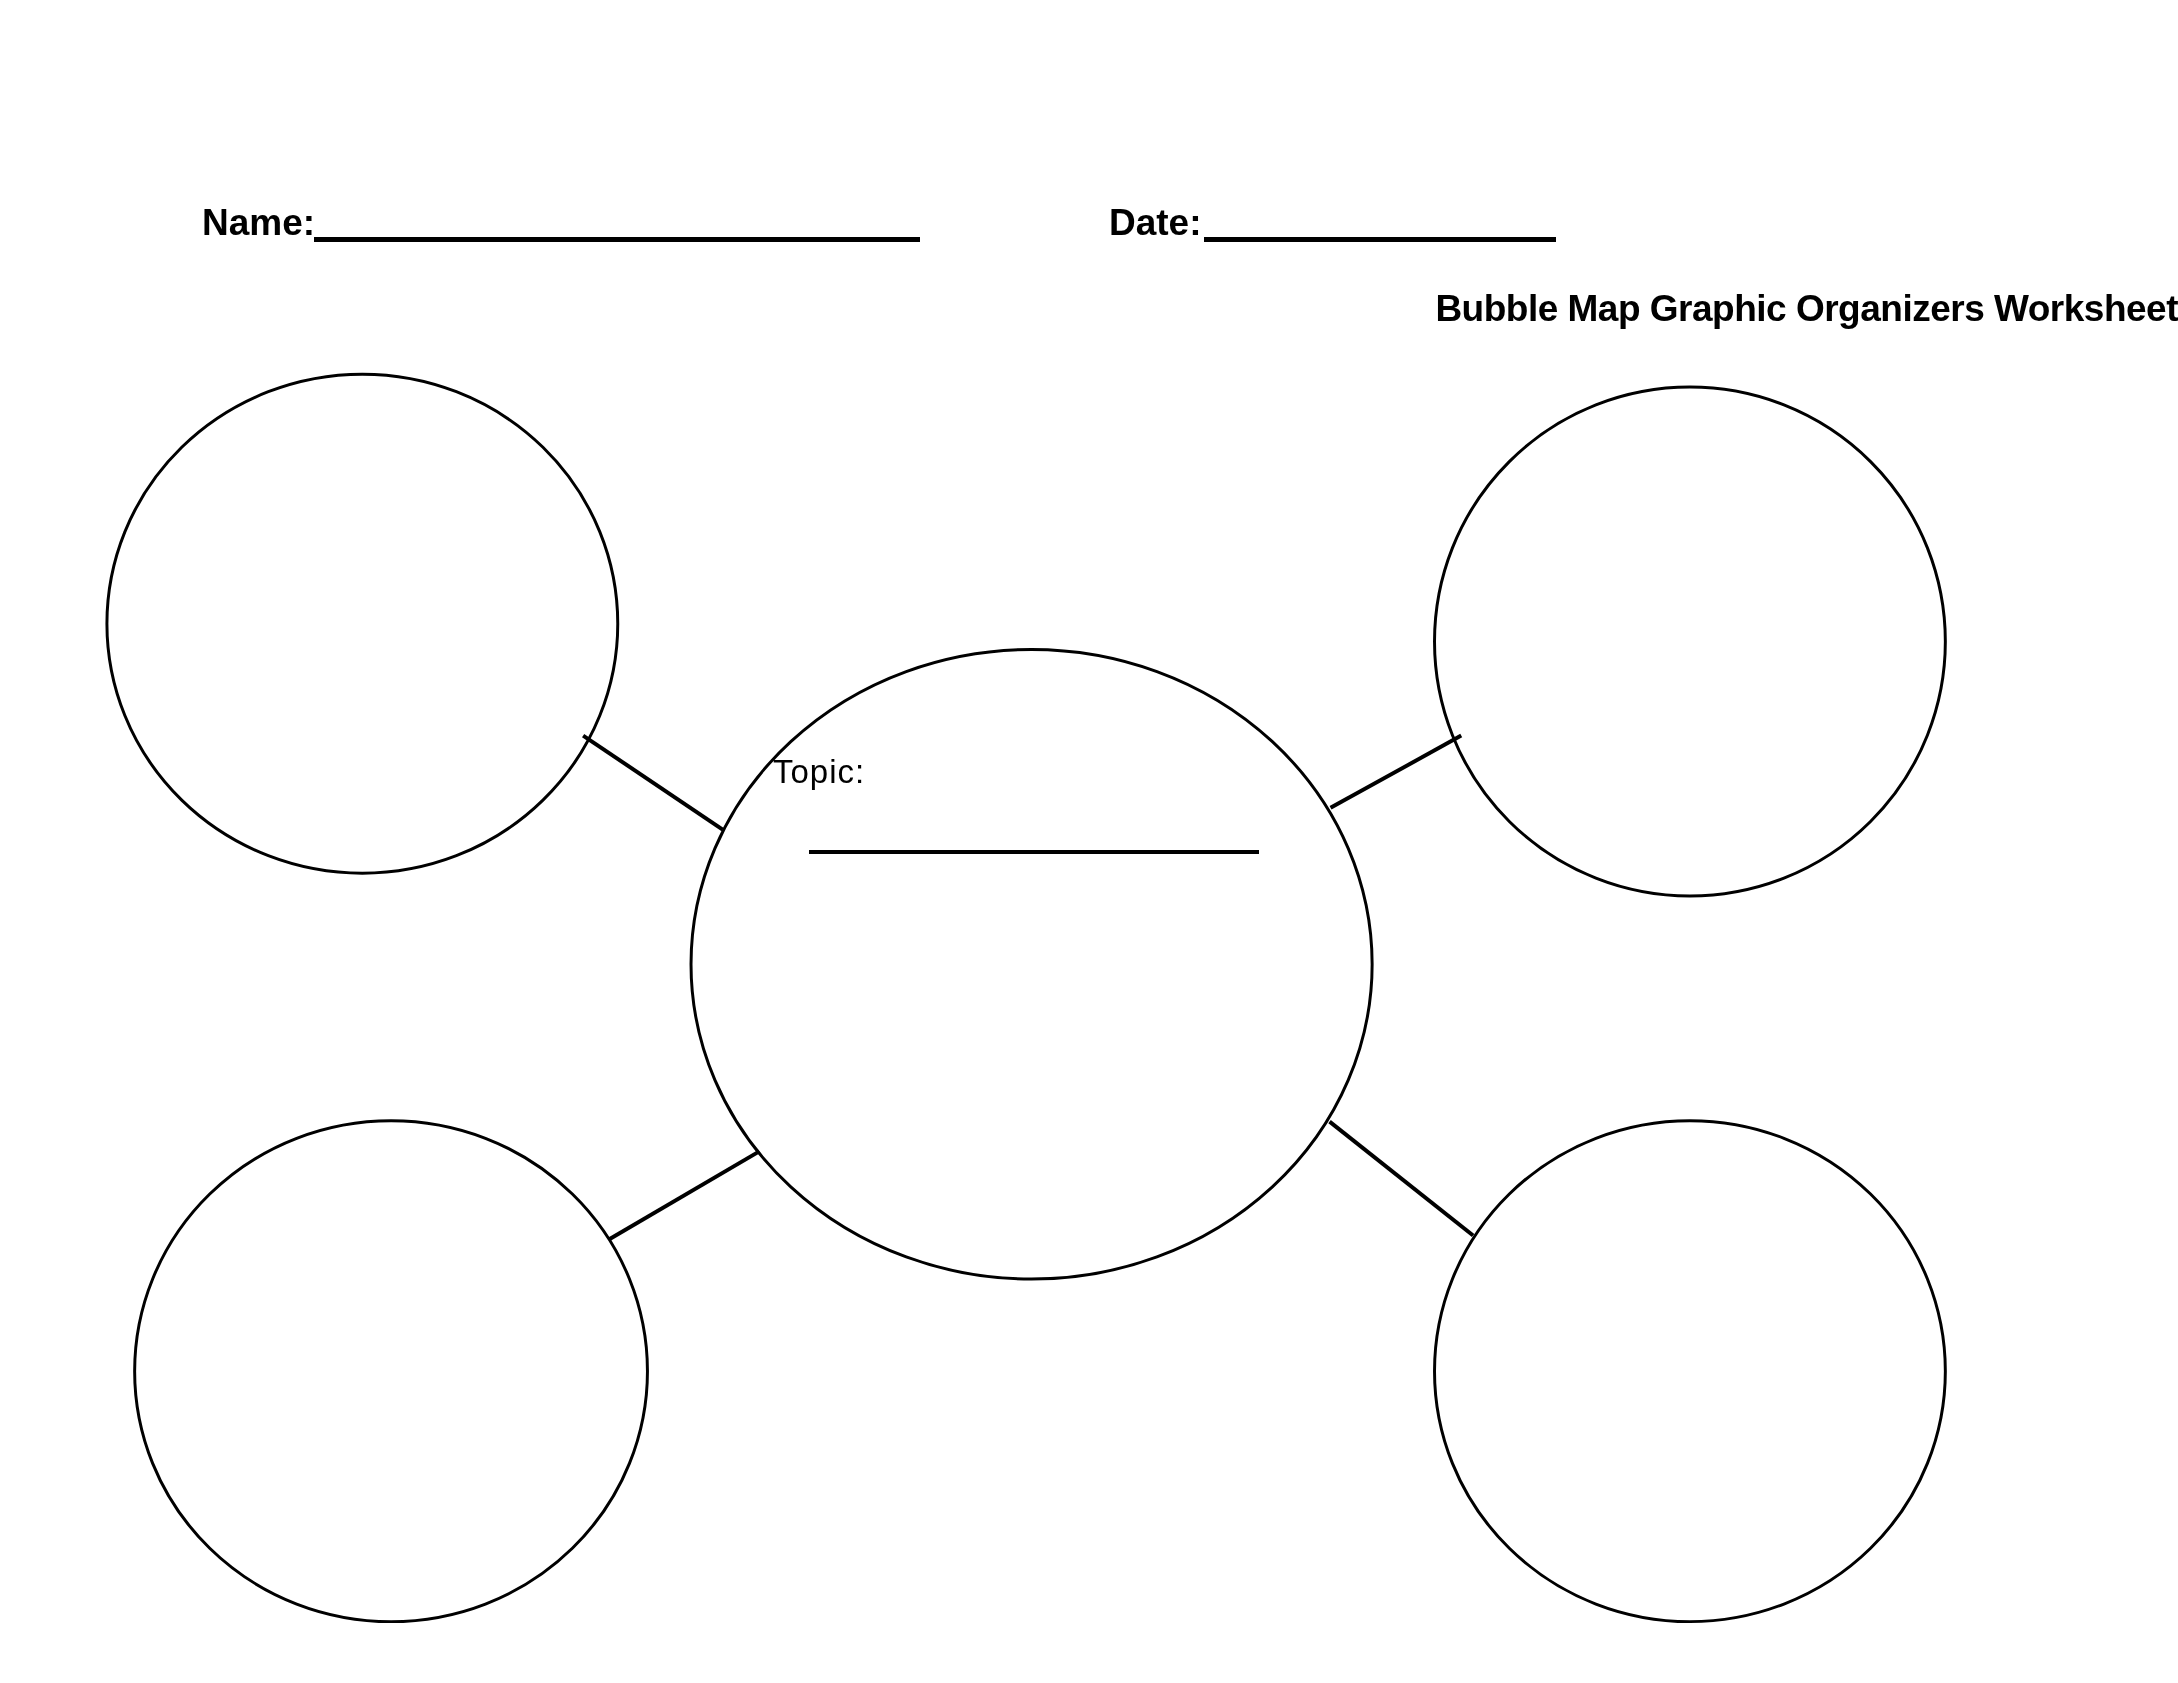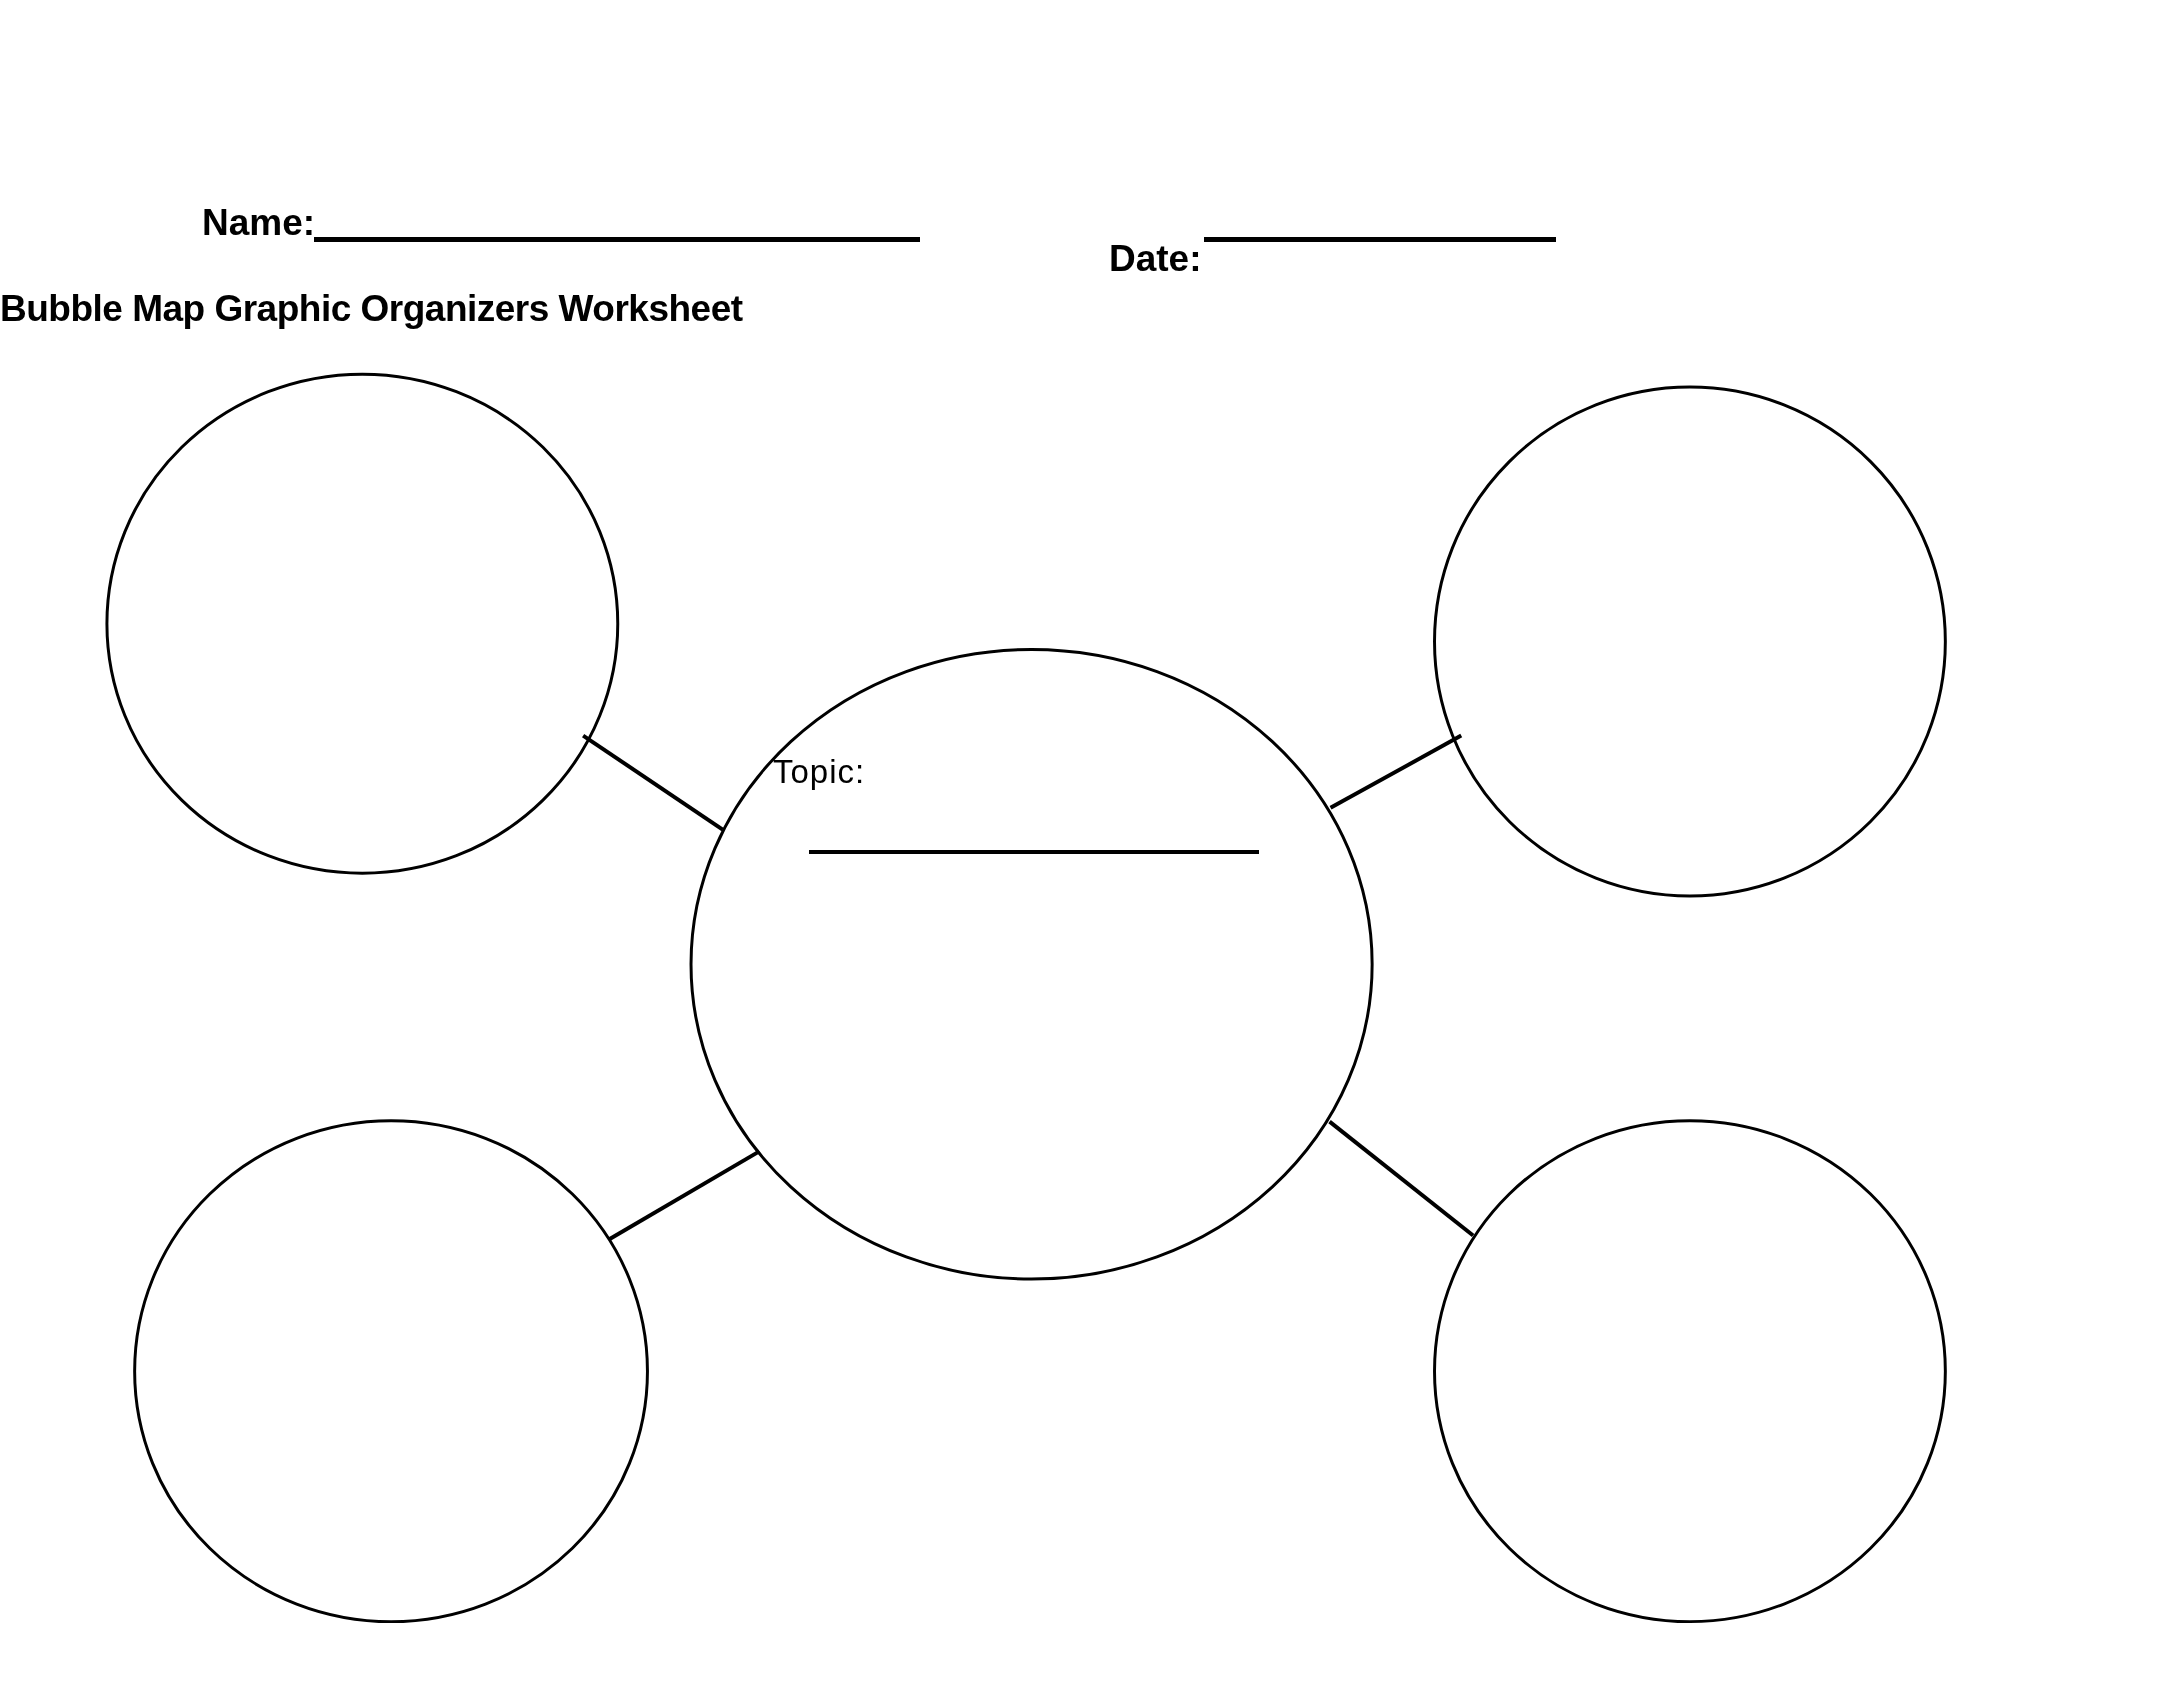--- a/index.html
+++ b/index.html
@@ -16,36 +16,36 @@
   }
 
   .hdr-label {
     position: absolute;
     font-size: 37px;
     font-weight: bold;
     white-space: nowrap;
     line-height: 1;
   }
   .name-label { left: 202px; top: 204px; }
-  .date-label { left: 1109px; top: 204px; margin-top: 36px; }
+  .date-label { left: 1109px; top: 204px; }
 
   .rule {
     position: absolute;
     background: #000000;
   }
   .name-line  { left: 314px;  top: 237px; width: 606px; height: 5px; }
   .date-line  { left: 1204px; top: 237px; width: 352px; height: 5px; }
   .topic-line { left: 809px;  top: 850px; width: 450px; height: 4px; }
 
   .title {
     position: absolute;
     left: 0;
     top: 290px;
     width: 2178px;
-    text-align: left;
+    text-align: right;
     font-size: 37px;
     font-weight: bold;
     letter-spacing: -0.5px;
     line-height: 1;
     white-space: nowrap;
   }
 
   .topic-label {
     position: absolute;
     left: 773px;

